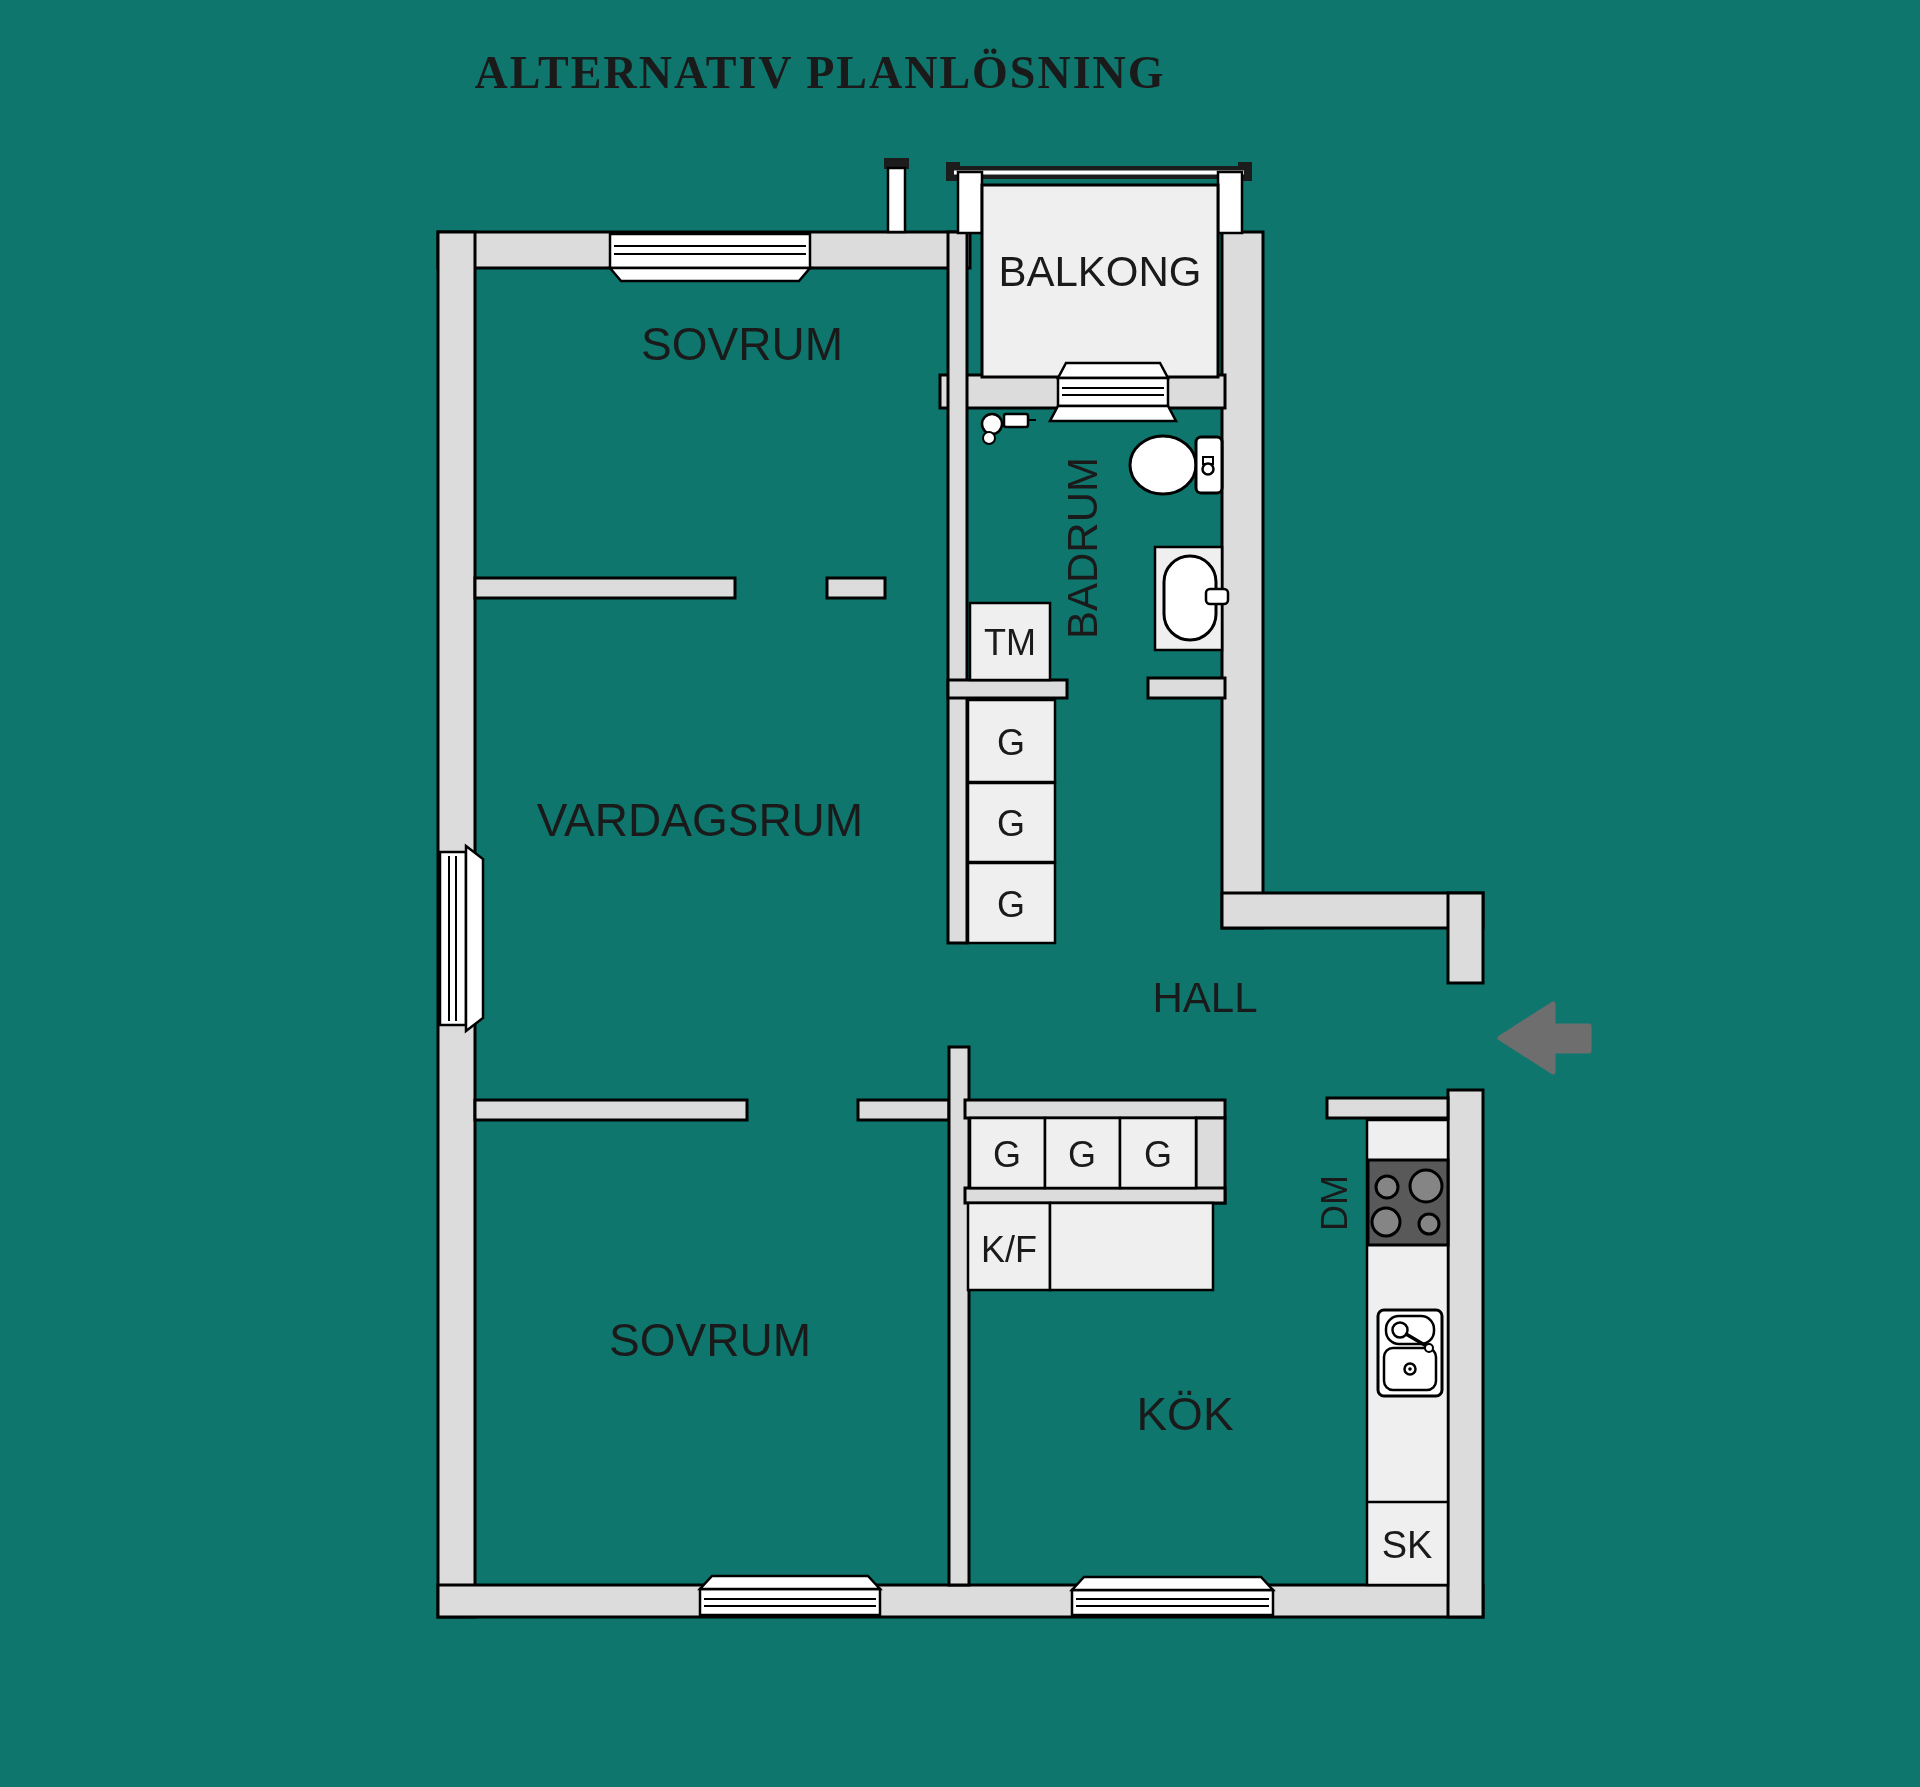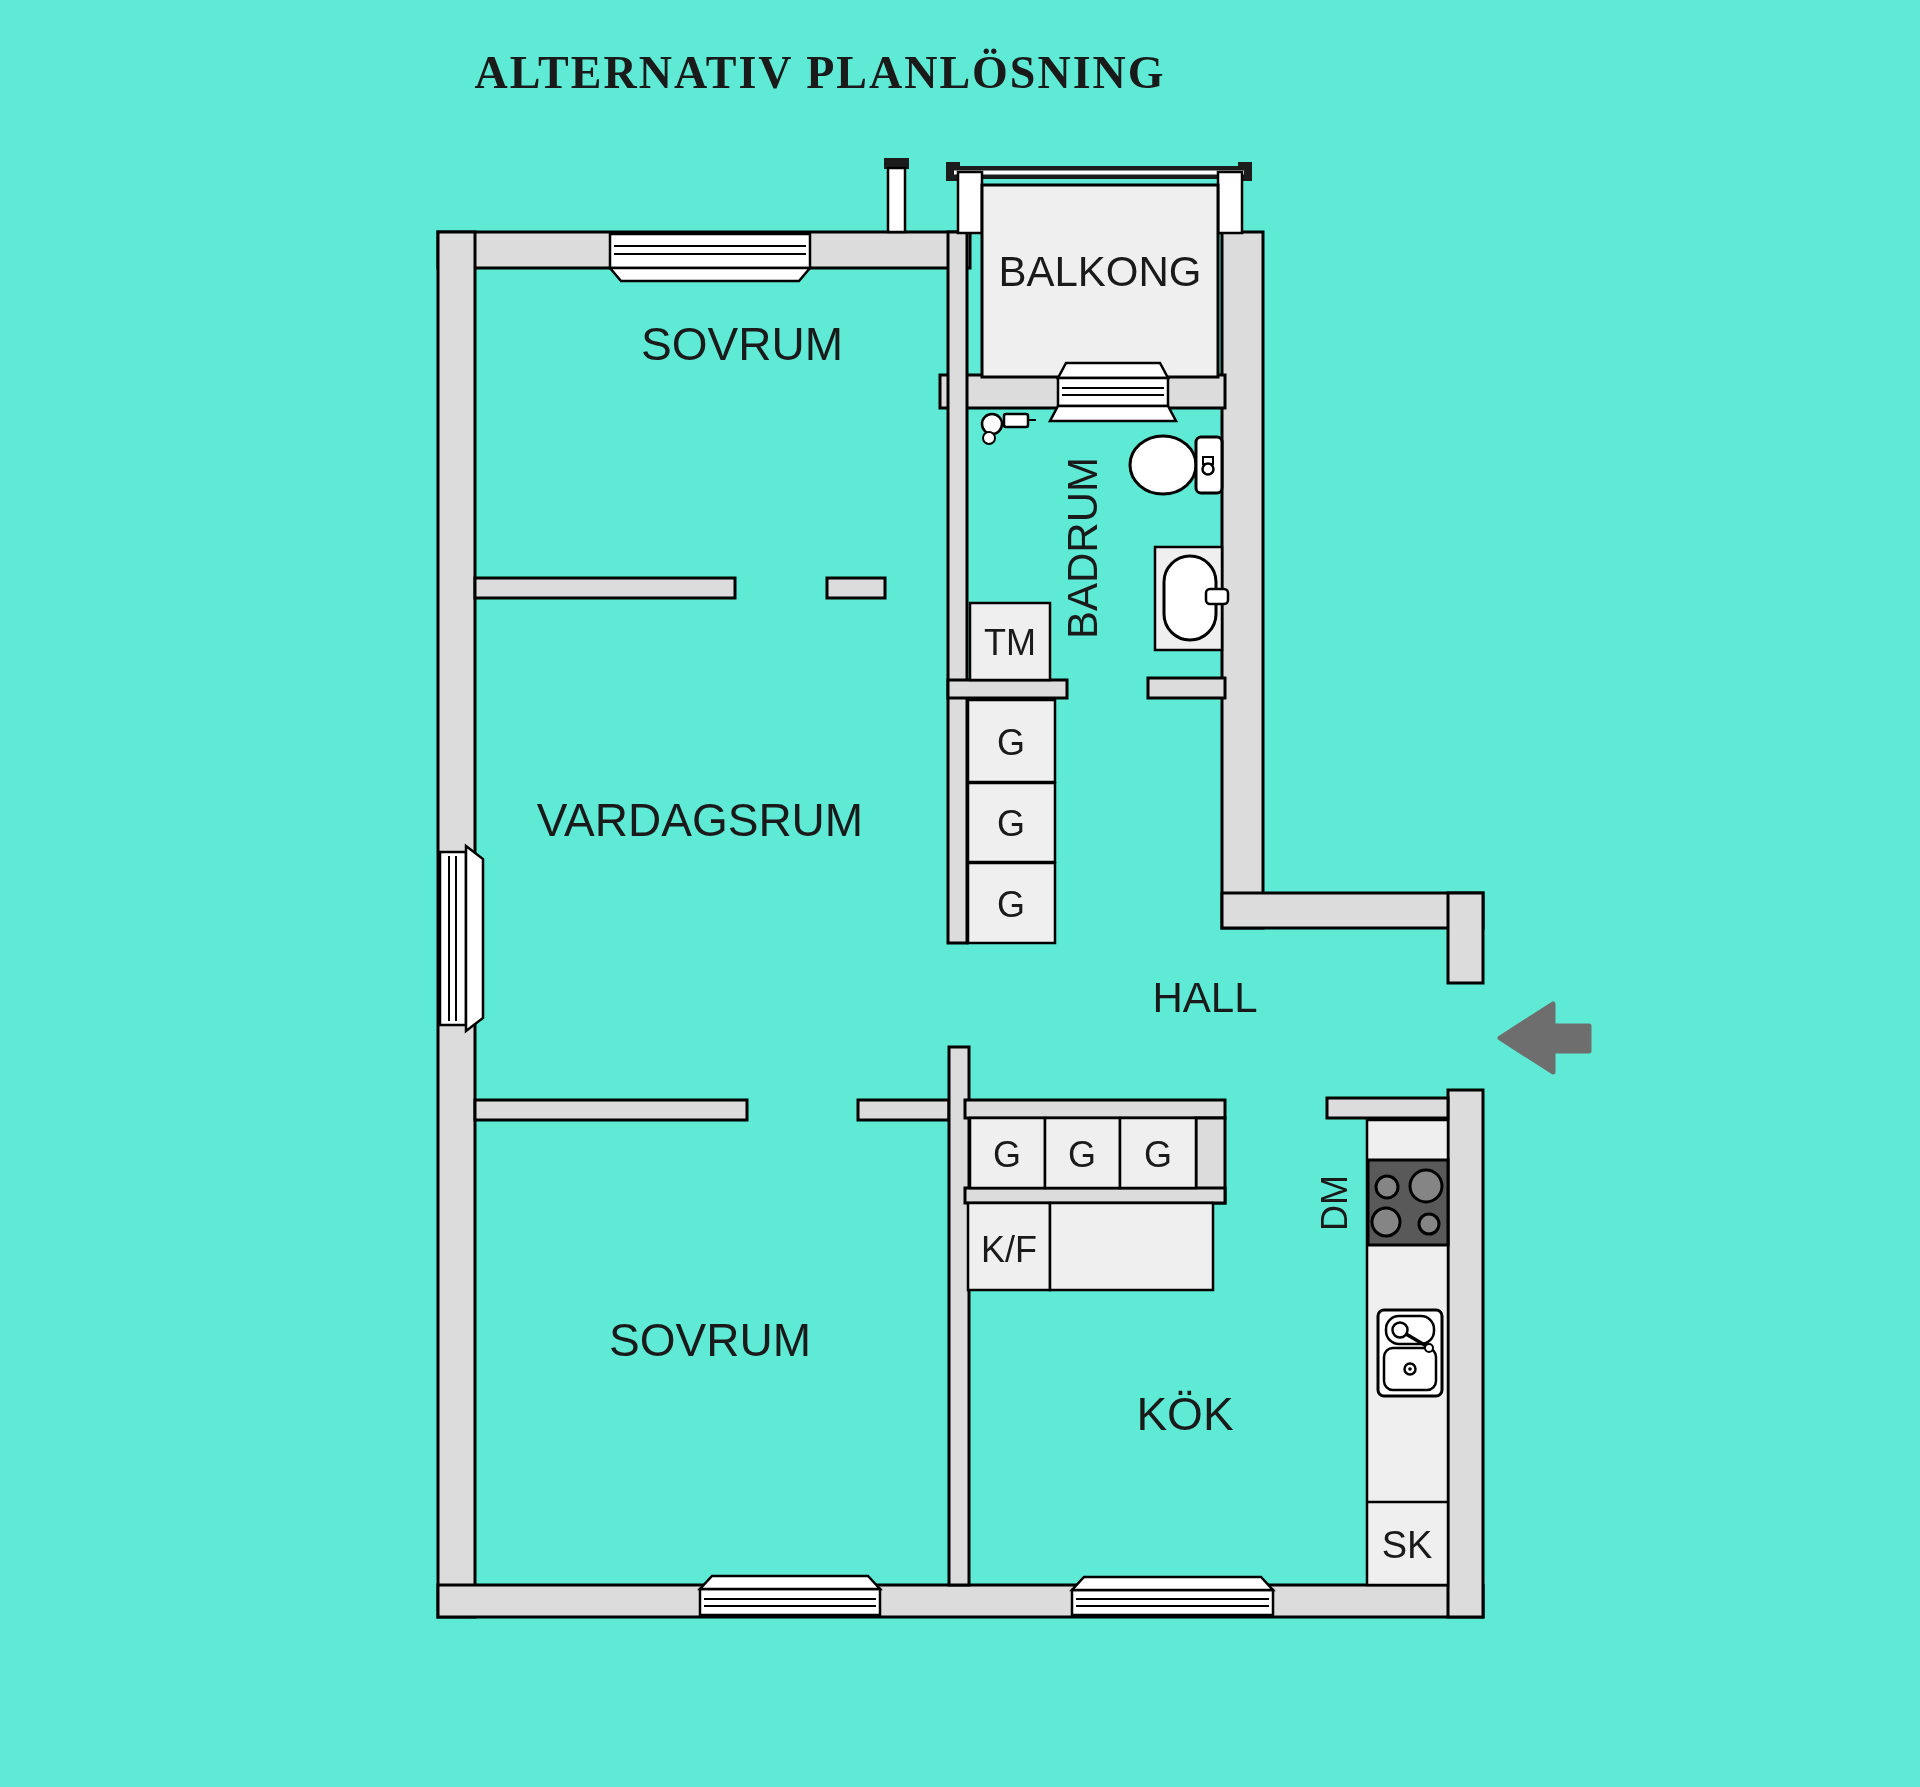--- a/index.html
+++ b/index.html
@@ -1,16 +1,16 @@
 <!DOCTYPE html>
 <html><head>
 <meta charset="utf-8">
 <style>
   html,body{margin:0;padding:0;background:#fff;}
-  .page{position:relative;width:1920px;height:1787px;background:#5eead4;overflow:hidden;}
+  .page{position:relative;width:1920px;height:1787px;background:#0f766e;overflow:hidden;}
   svg{display:block;width:1920px;height:1787px;}
   .title-text{font-family:"Liberation Serif",serif;font-weight:700;letter-spacing:2px;}
   .room-lbl{font-family:"Liberation Sans","DejaVu Sans",sans-serif;font-weight:400;}
   text{user-select:none;}
 </style>
 </head>
 <body>
 
 <div class="page">
 <svg viewBox="0 0 1920 1787" xmlns="http://www.w3.org/2000/svg">

